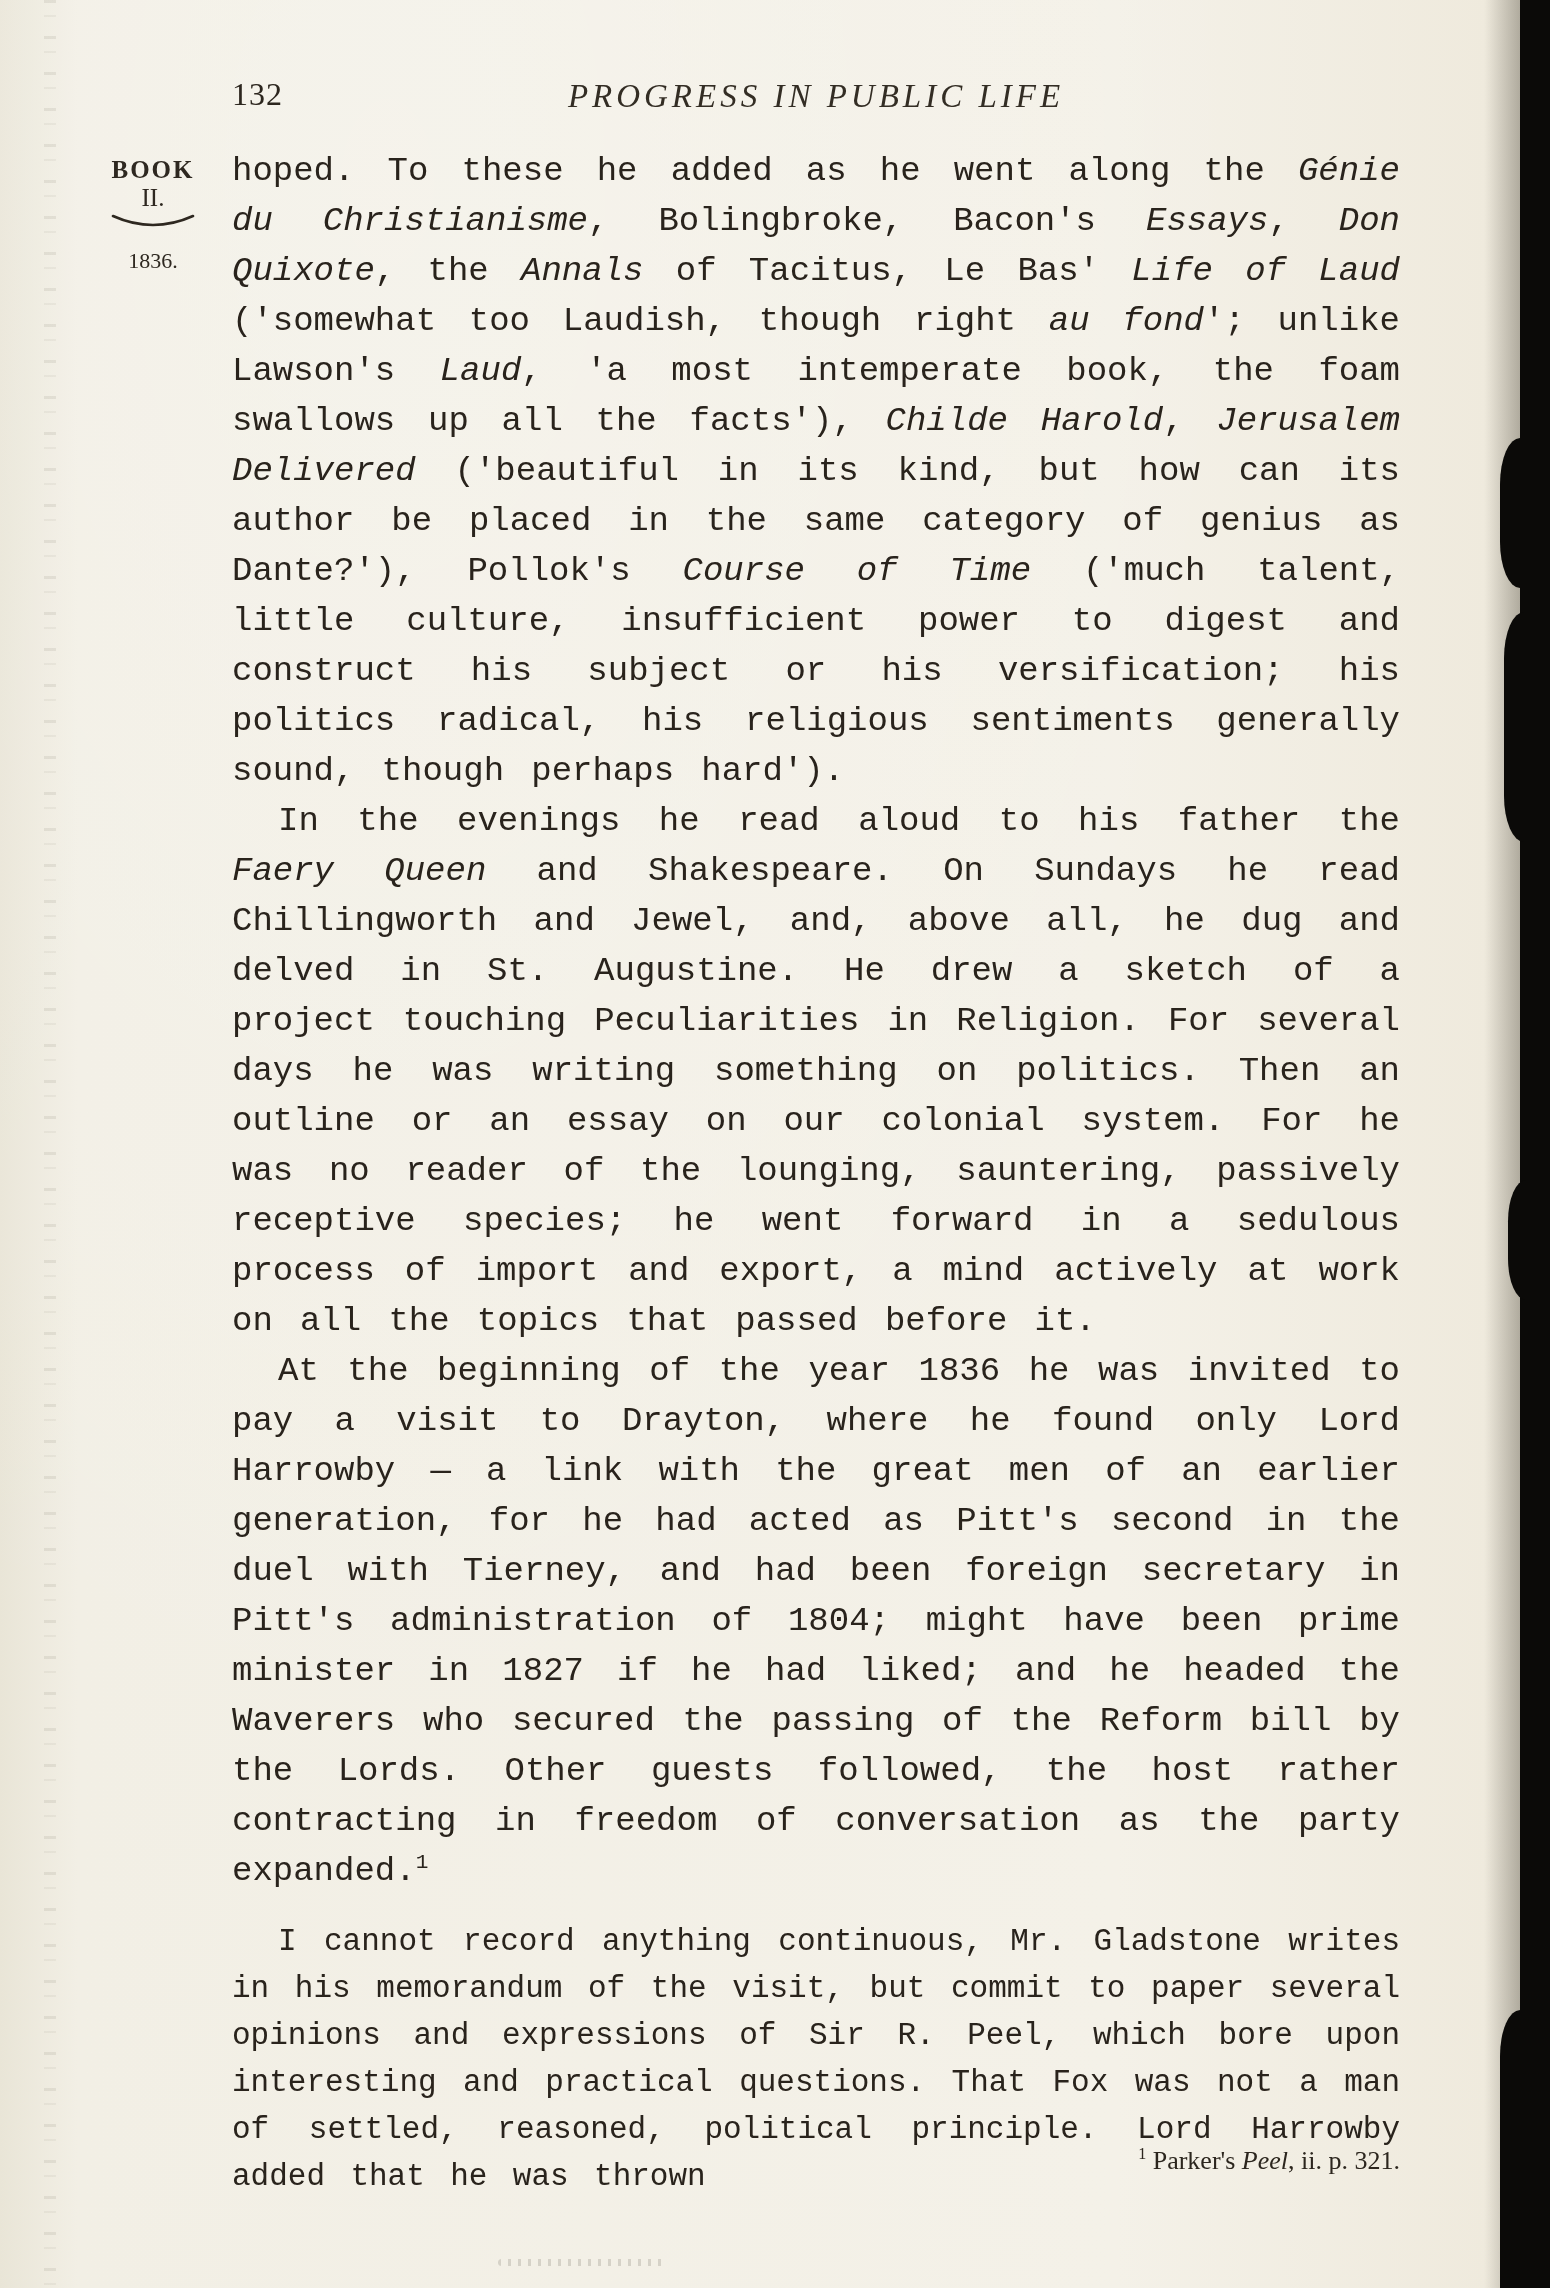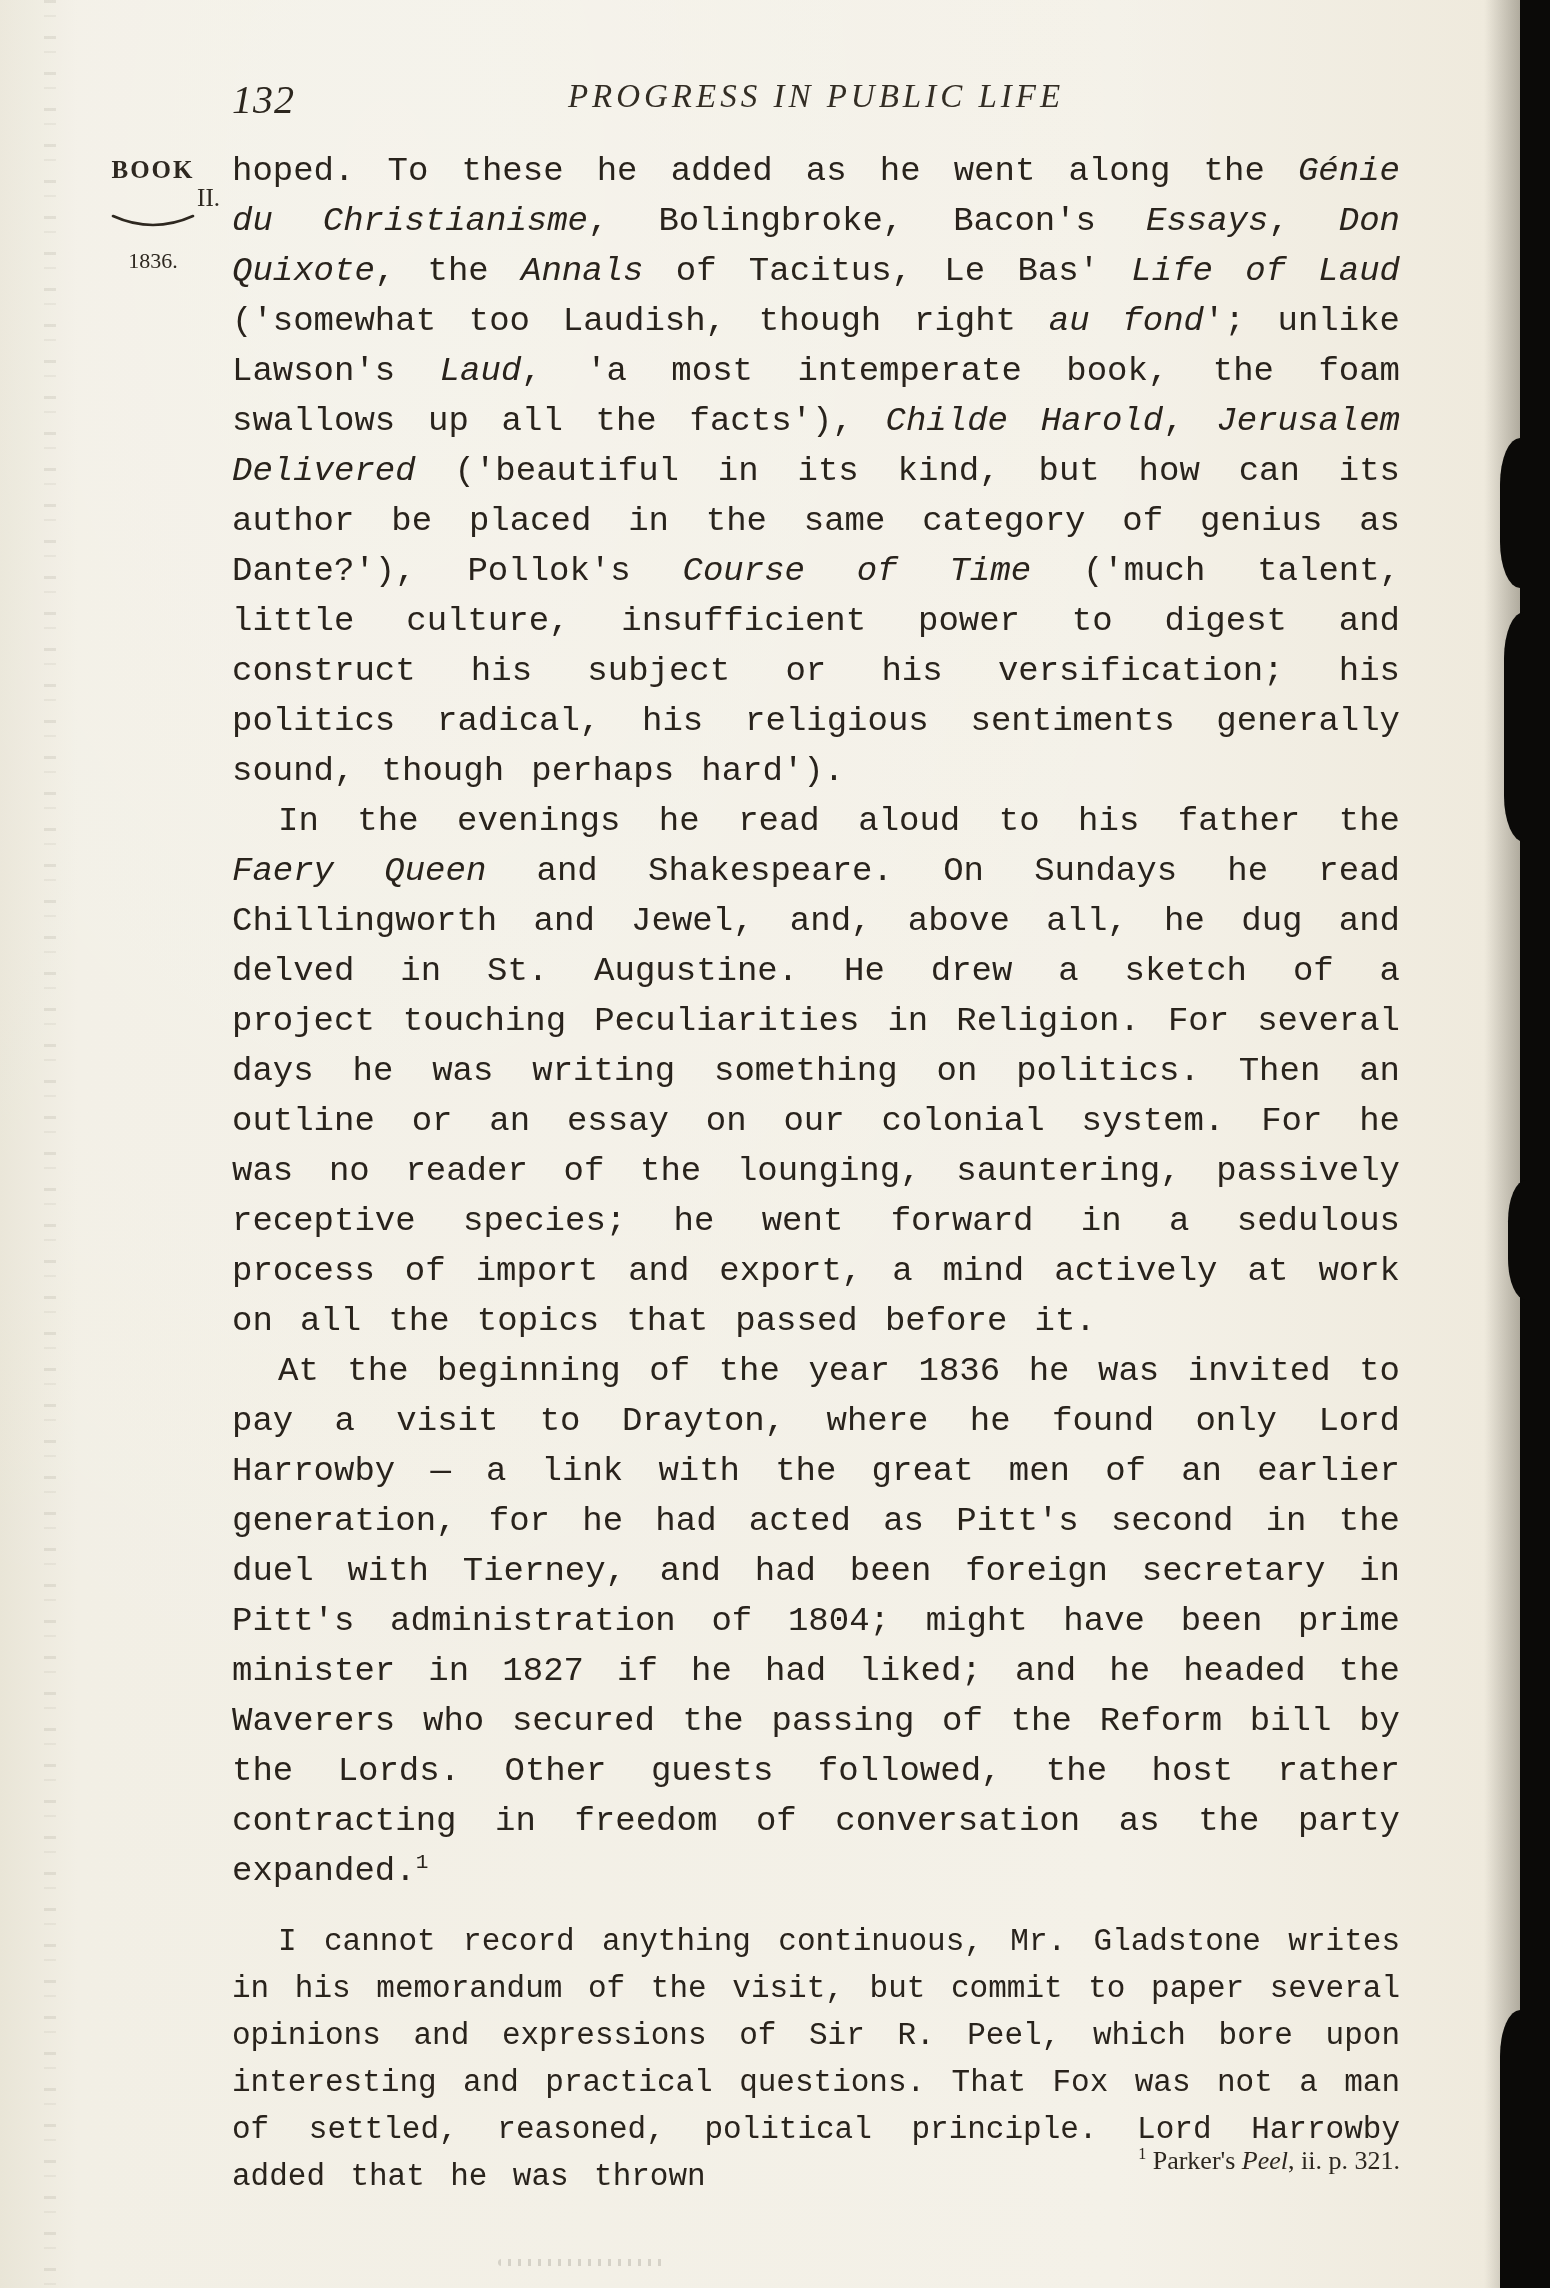--- a/index.html
+++ b/index.html
@@ -20,33 +20,33 @@
   }
 
   
   .page-header {
     position: absolute;
     top: 78px; left: 232px; width: 1168px;
     text-align: center;
   }
   .page-number {
     position: absolute; left: 0; top: -2px;
-    font-size: 40px; letter-spacing: 1px; color: #2c261e; font-style: italic;
+    font-size: 32px; letter-spacing: 1px; color: #2c261e;
   }
   .running-title {
     font-size: 33px; letter-spacing: 4px; color: #332d24; font-style: italic;
   }
 
   
   .marginalia {
     position: absolute; left: 86px; top: 156px; width: 134px;
     text-align: center; color: #2e2820;
   }
   .book-label { font-size: 25px; letter-spacing: 2px; font-weight: bold; }
-  .book-numeral { font-size: 25px; margin-top: 0px; text-align: right; }
+  .book-numeral { font-size: 25px; margin-top: 0px; }
   .brace { display: block; margin: 0 auto; }
   .year { margin-top: 16px; font-size: 22px; }
 
   
   .body-text {
     position: absolute; left: 232px; top: 146px; width: 1168px;
     font-size: 34px; line-height: 50px;
     text-align: justify;
     word-spacing: 0.2em;
   }

